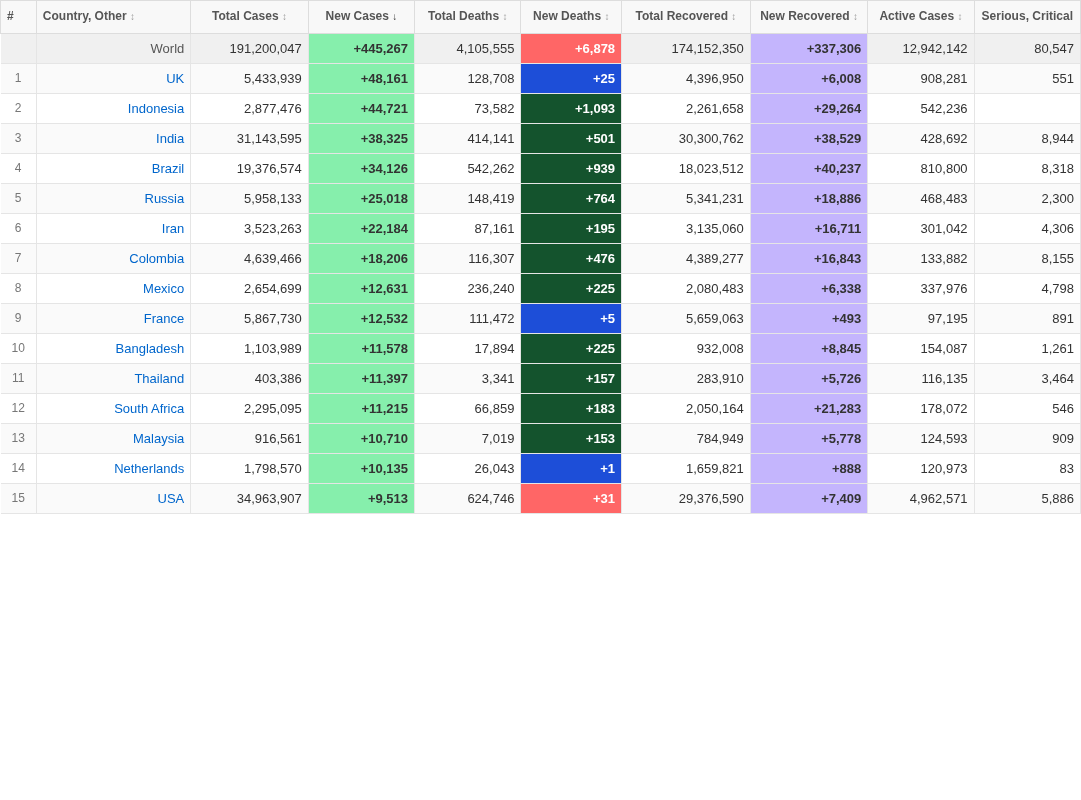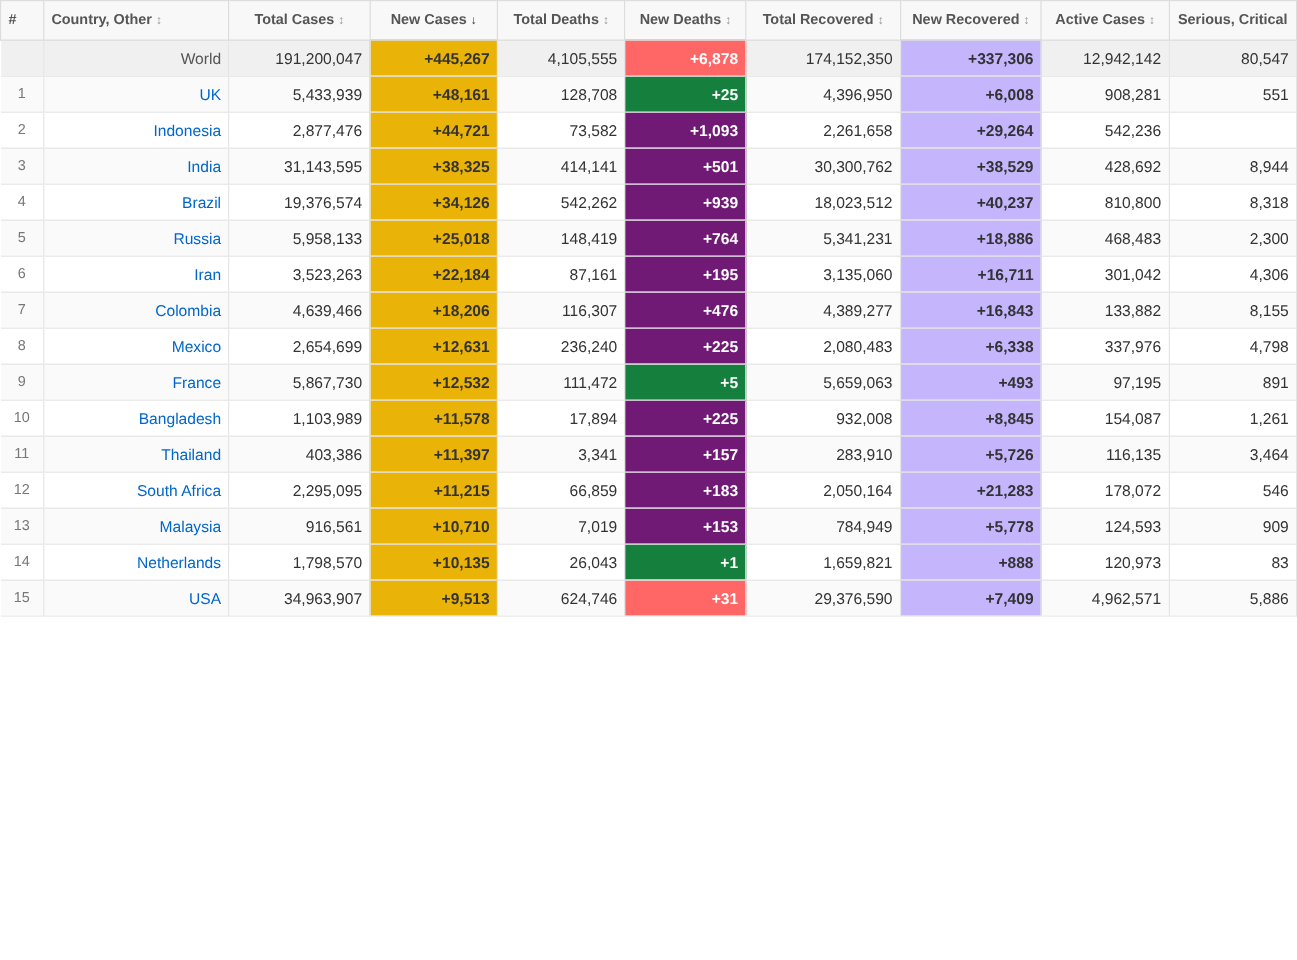--- a/index.html
+++ b/index.html
@@ -63,36 +63,36 @@
     tbody td:nth-child(2) {
       text-align: right;
     }
     .country-link {
       color: #0066cc;
       text-decoration: none;
       font-weight: 500;
       margin-left: 20px;
     }
     .new-cases {
-      background: #eab308;
+      background: #86efac;
       color: #333;
       font-weight: bold;
     }
     .new-deaths-high {
-      background: #701a75;
+      background: #14532d;
       color: #fff;
       font-weight: bold;
     }
     .new-deaths-low {
       background: #ff6666;
       color: #fff;
       font-weight: bold;
     }
     .new-deaths-vlow {
-      background: #15803d;
+      background: #1d4ed8;
       color: #fff;
       font-weight: bold;
     }
     .new-recovered {
       background: #c4b5fd;
       color: #333;
       font-weight: bold;
     }
     col.col-num { width: 32px; }
     col.col-country { width: 138px; }

